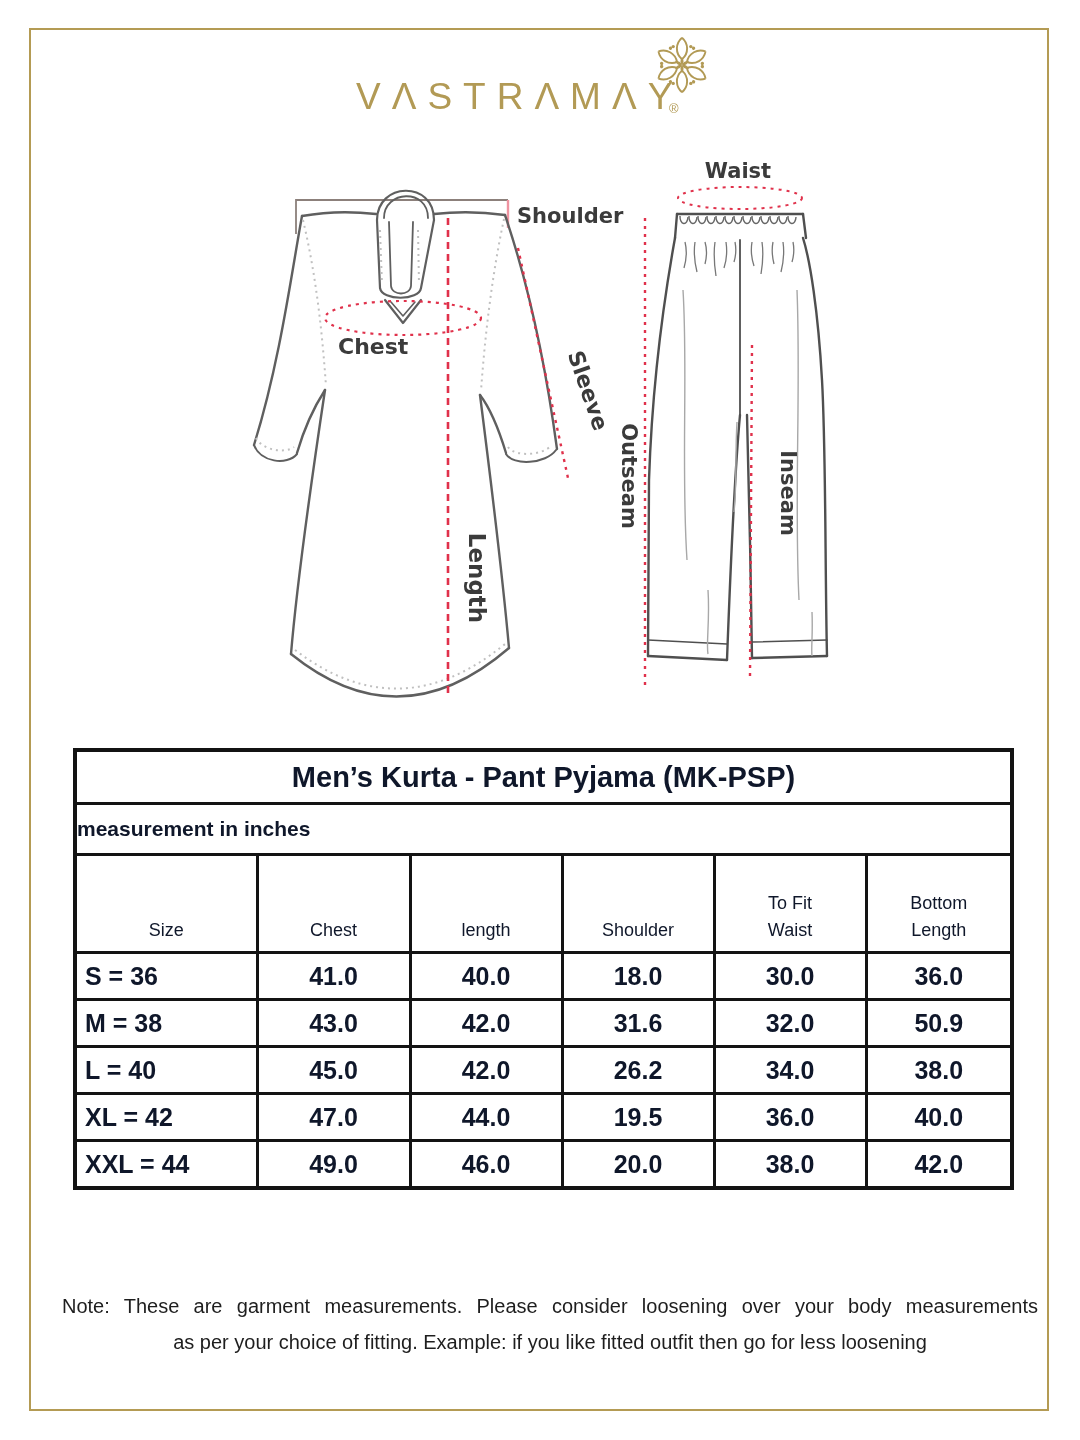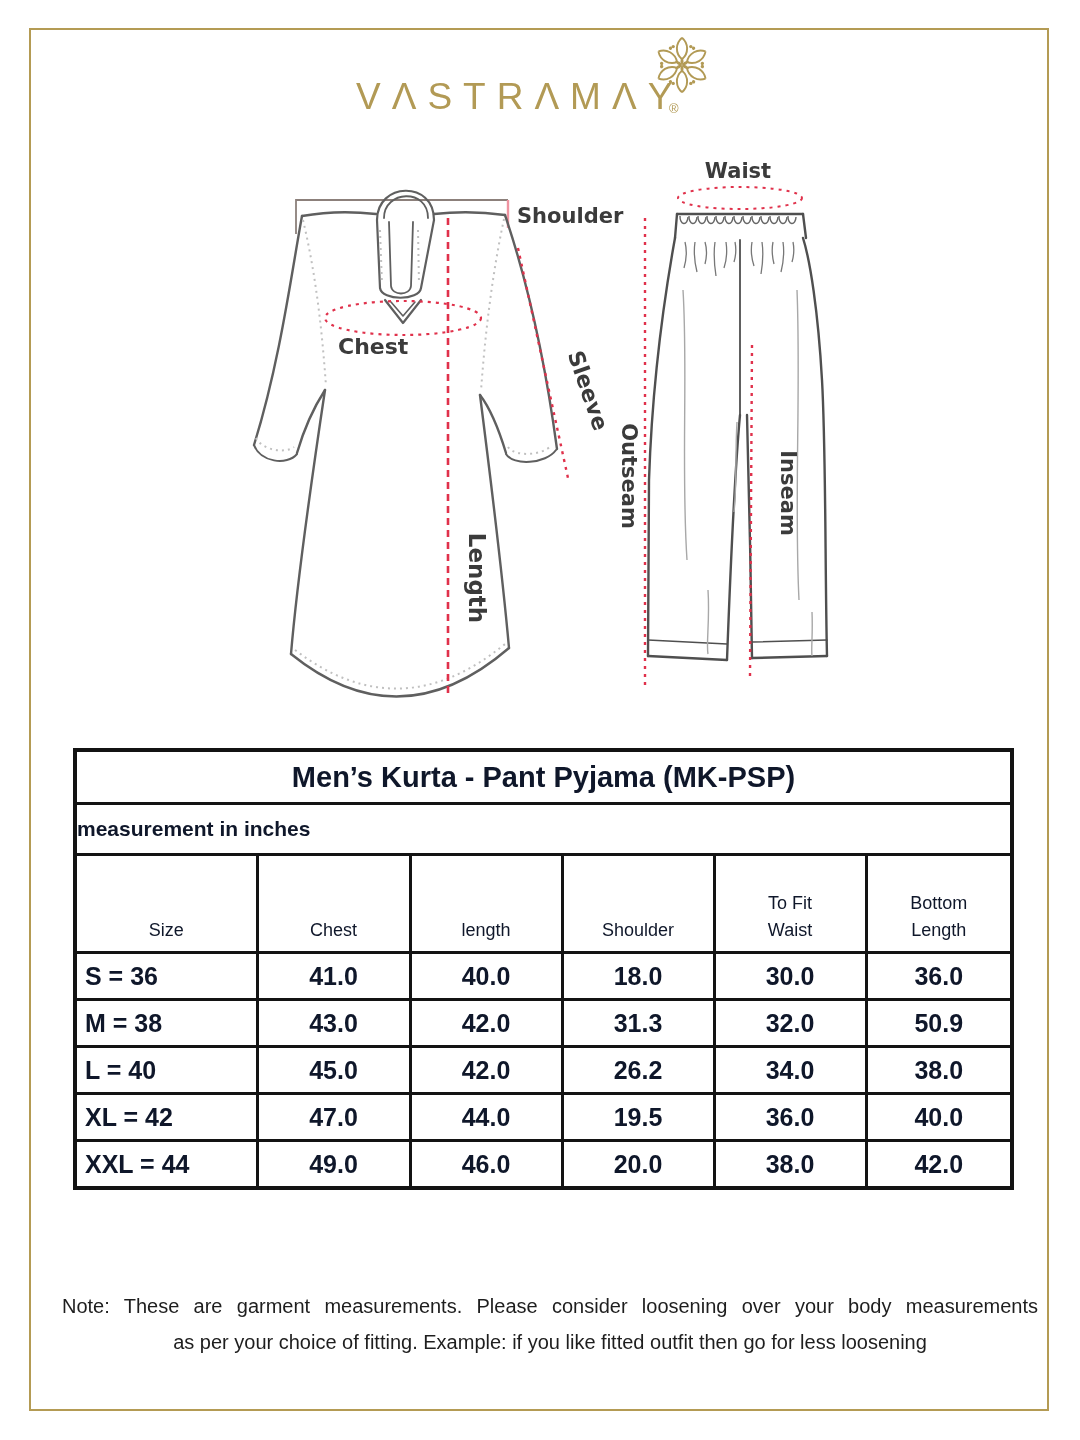--- a/index.html
+++ b/index.html
@@ -292,21 +292,21 @@
     <td>41.0</td>
     <td>40.0</td>
     <td>18.0</td>
     <td>30.0</td>
     <td>36.0</td>
   </tr>
   <tr class="t-row">
     <td class="size-cell">M = 38</td>
     <td>43.0</td>
     <td>42.0</td>
-    <td>31.3</td>
+    <td>31.6</td>
     <td>32.0</td>
     <td>50.9</td>
   </tr>
   <tr class="t-row">
     <td class="size-cell">L = 40</td>
     <td>45.0</td>
     <td>42.0</td>
     <td>26.2</td>
     <td>34.0</td>
     <td>38.0</td>

